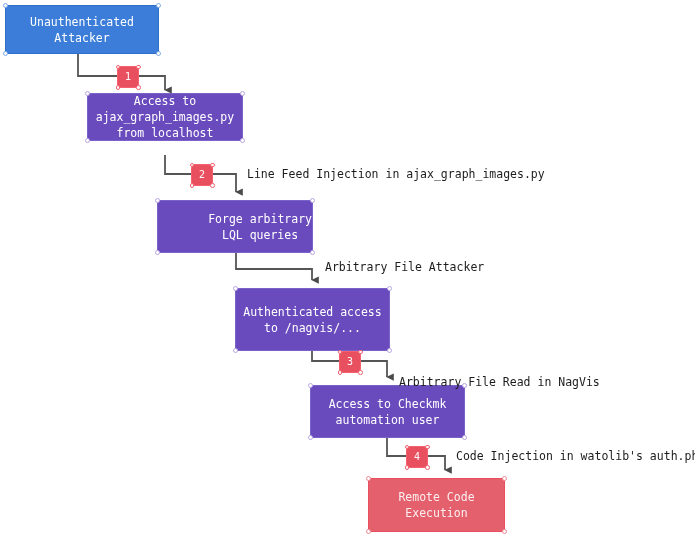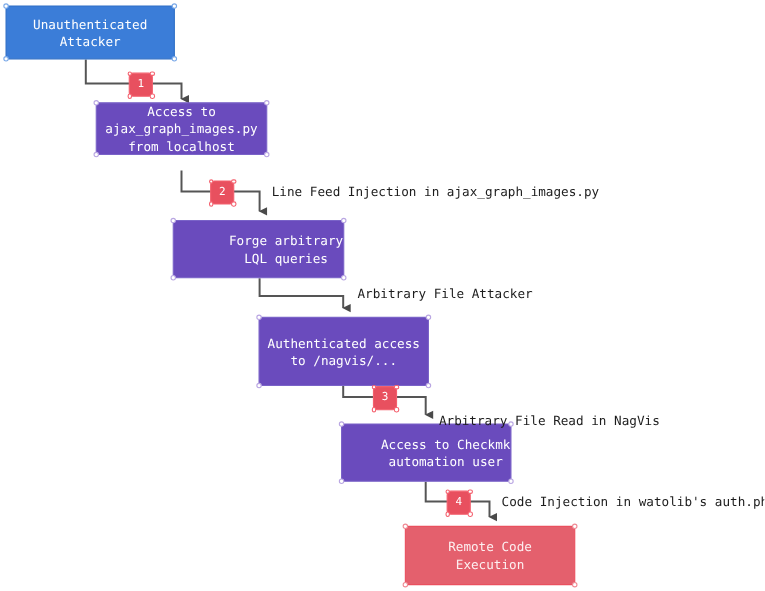--- a/index.html
+++ b/index.html
@@ -156,30 +156,30 @@
 
   <div class="node purple" style="left:235px; top:288px; width:155px; height:63px;">
     <span class="handle h-tl"></span>
     <span class="handle h-tr"></span>
     <span class="handle h-bl"></span>
     <span class="handle h-br"></span>
     <span>Authenticated access
 to /nagvis/...</span>
   </div>
 
-  <div class="node purple" style="left:310px; top:385px; width:155px; height:53px;justify-content:flex-end;">
+  <div class="node purple" style="left:310px; top:385px; width:155px; height:53px;">
     <span class="handle h-tl"></span>
     <span class="handle h-tr"></span>
     <span class="handle h-bl"></span>
     <span class="handle h-br"></span>
     <span>Access to Checkmk
 automation user</span>
   </div>
 
-  <div class="node red" style="left:368px; top:478px; width:155px; height:54px;">
+  <div class="node red" style="left:368px; top:478px; width:137px; height:54px;">
     <span class="handle h-tl"></span>
     <span class="handle h-tr"></span>
     <span class="handle h-bl"></span>
     <span class="handle h-br"></span>
     <span>Remote Code
 Execution</span>
   </div>
 
   <div class="badge" style="left:117px; top:66px;">
     <span class="bh h-tl"></span>

